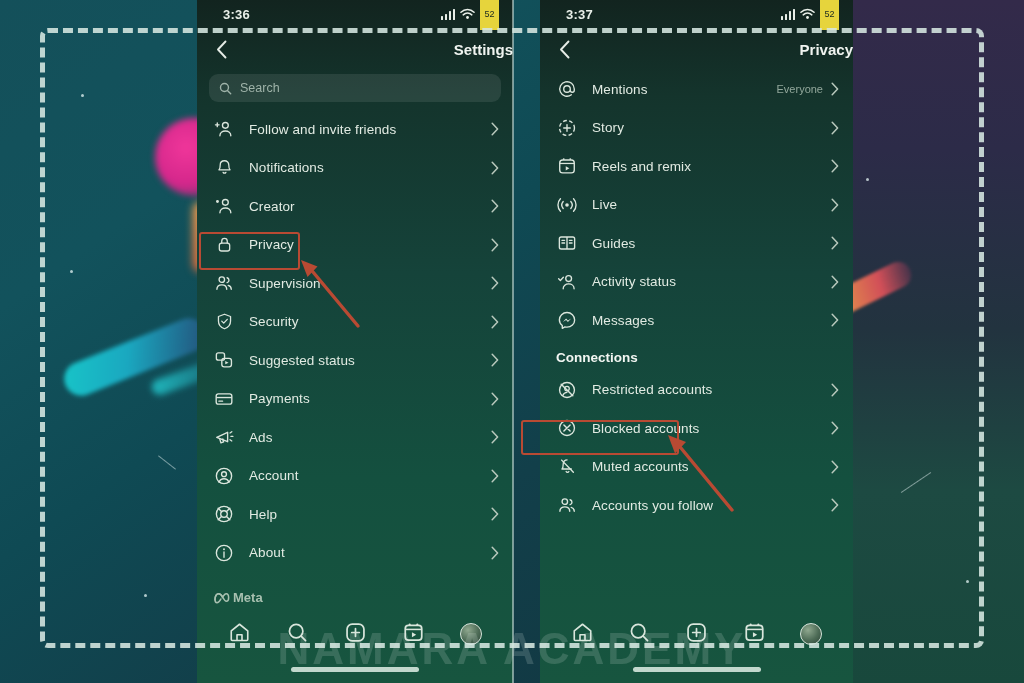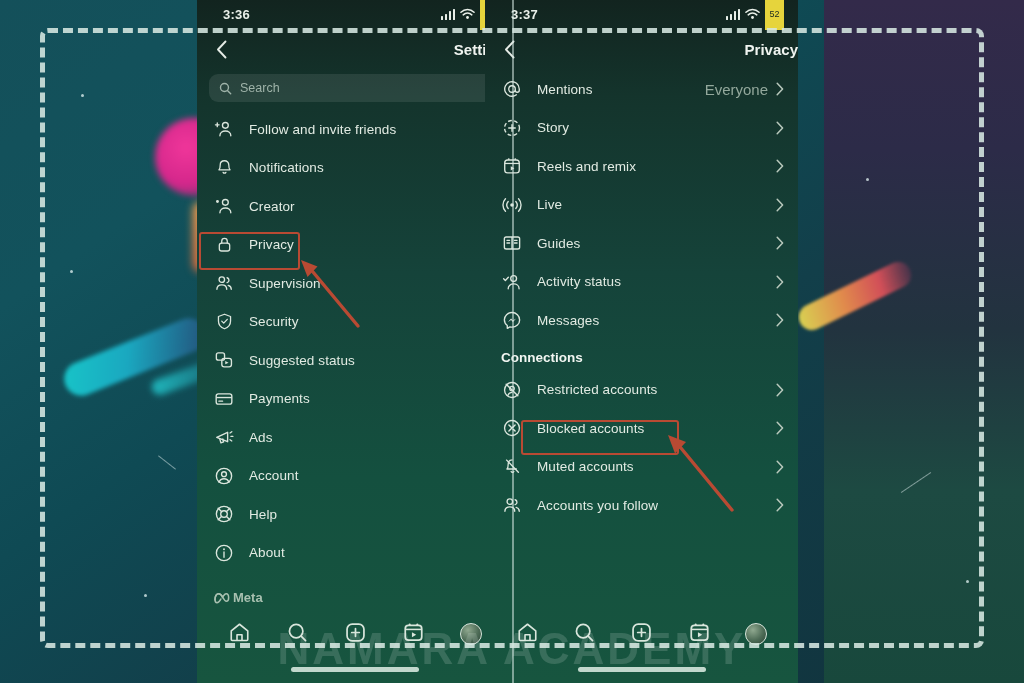--- a/index.html
+++ b/index.html
@@ -69,21 +69,21 @@
     pointer-events: none;
   }
 
   
   .phone {
     position: absolute; top: 0; height: 683px;
     background: linear-gradient(180deg, #12241f 0%, #14342c 14%, #15433a 40%, #14503f 70%, #17553f 100%);
     overflow: hidden;
   }
   #phone-left  { left: 197px; width: 316px; }
-  #phone-right { left: 485px; width: 313px; }
+  #phone-right { left: 540px; width: 313px; }
   #panel-divider {
     position: absolute; left: 512px; top: 0; width: 2px; height: 683px;
     background: rgba(214,232,226,0.55);
     z-index: 6;
   }
 
   
   .statusbar {
     position: relative; height: 28px;
     display: flex; align-items: center;
@@ -142,21 +142,21 @@
     width: 22px; height: 22px; flex: 0 0 22px;
     display: flex; align-items: center; justify-content: center;
     color: #dbe6dd;
   }
   .row .lbl {
     margin-left: 14px; color: #e2ebe3;
     font-size: 13.5px; letter-spacing: .1px;
     white-space: nowrap;
   }
   .row .value {
-    margin-left: auto; color: #93a89c; font-size: 15px;
+    margin-left: auto; color: #93a89c; font-size: 11px;
     padding-right: 8px;
   }
   .row .chev { margin-left: auto; color: #b9c9bd; display:flex; }
   .row .value + .chev { margin-left: 0; }
   .section-head {
     padding: 10px 16px 6px;
     color: #f2f6f2; font-size: 13.5px; font-weight: 700;
   }
   .meta-row {
     display: flex; align-items: center; 

